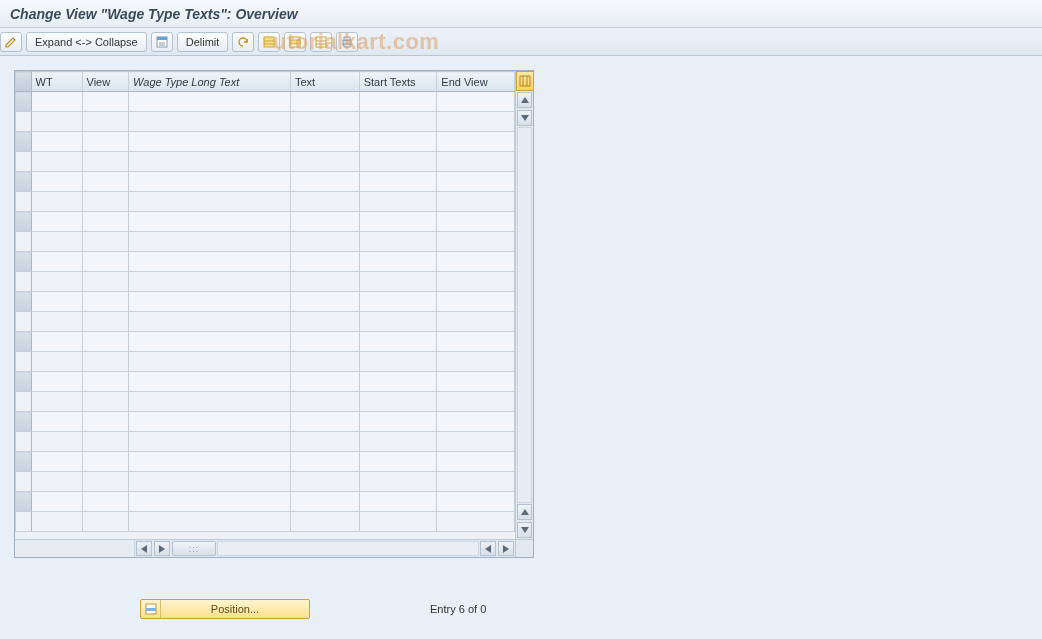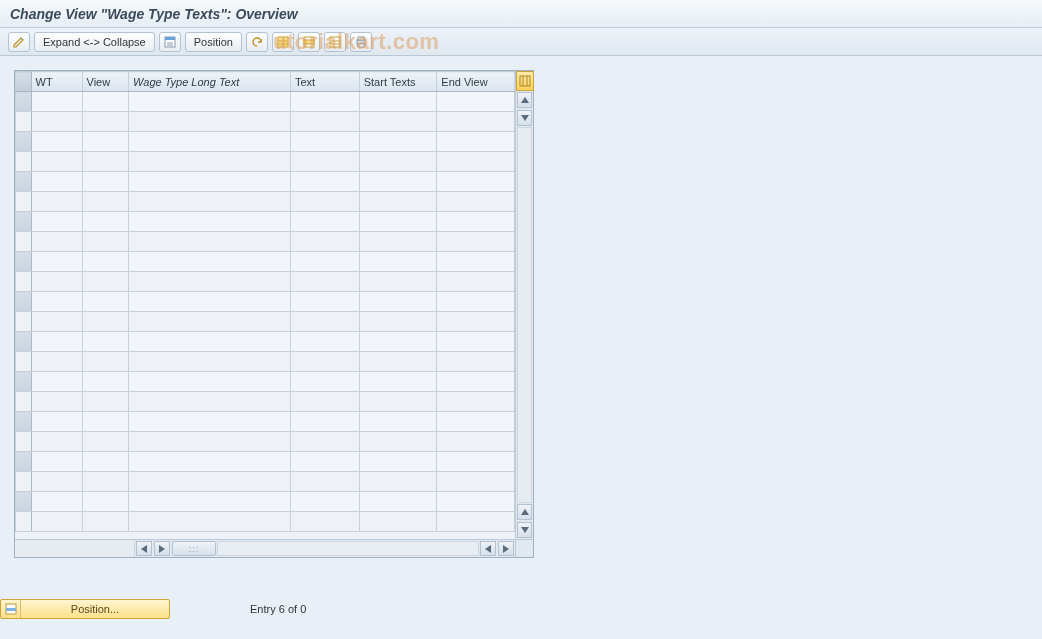--- a/index.html
+++ b/index.html
@@ -22,21 +22,21 @@
     padding-left: 10px;
     font-style: italic; font-weight: bold; font-size: 14px;
     color: #3b4a5a;
   }
   
   .toolbar {
     height: 28px;
     background: linear-gradient(#edf2f8, #dfe7ef);
     border-bottom: 1px solid #b9c6d3;
     display: flex; align-items: center;
-    padding-left: 8px; gap: 4px;
+    gap: 4px;
     position: relative;
   }
   .tbtn {
     height: 20px; min-width: 22px;
     border: 1px solid #b4c2d0;
     border-radius: 3px;
     background: linear-gradient(#fdfefe,#e7edf3);
     display:inline-flex; align-items:center; justify-content:center;
     font-size: 10px; color:#555; cursor: pointer;
     padding: 0 3px;
@@ -136,21 +136,21 @@
     width:44px; background:linear-gradient(#f0f4f8,#d7dfe8);
     border:1px solid #b4c2d0; margin:1px; border-radius:2px;
     display:flex;align-items:center;justify-content:center;
     color:#8da0b3; font-size:9px; letter-spacing:1px;
   }
   .htrack { flex:1; background:#e9eef4; border:1px solid #cdd7e1; margin:1px 0; }
   
   .footer {
     height: 60px;
     display:flex; align-items:center;
-    gap: 80px;
+    padding-left: 140px; gap: 120px;
   }
   .pos-btn {
     display:flex; align-items:center;
     width: 170px; height:20px;
     border:1px solid #c9a437;
     background: linear-gradient(#fff5d0,#ffe08a);
     border-radius:2px;
     cursor:pointer;
   }
   .pos-btn .pos-icon {
@@ -186,21 +186,21 @@
     </div>
     <div class="tbtn">
       <svg width="14" height="14" viewBox="0 0 14 14">
           <rect x="2" y="2" width="10" height="10" fill="#fff" stroke="#8899aa"></rect>
           <rect x="2" y="2" width="10" height="3" fill="#6aa1d8"></rect>
           <line x1="4" y1="8" x2="10" y2="8" stroke="#8899aa"></line>
           <line x1="4" y1="10" x2="10" y2="10" stroke="#8899aa"></line>
         </svg>
     </div>
     <div class="tbtn text">
-      <span>Position</span>
+      <span>Delimit</span>
     </div>
     <div class="tbtn">
       <svg width="14" height="14" viewBox="0 0 14 14">
           <path d="M11 7 A4 4 0 1 0 7 11" fill="none" stroke="#c09020" stroke-width="1.4"></path>
           <path d="M11 4 L11 7 L8 7" fill="none" stroke="#c09020" stroke-width="1.4"></path>
         </svg>
     </div>
     <div class="tbtn">
       <svg width="14" height="14" viewBox="0 0 14 14">
           <rect x="2" y="2" width="10" height="10" fill="#ffe08a" stroke="#c9a437"></rect>

